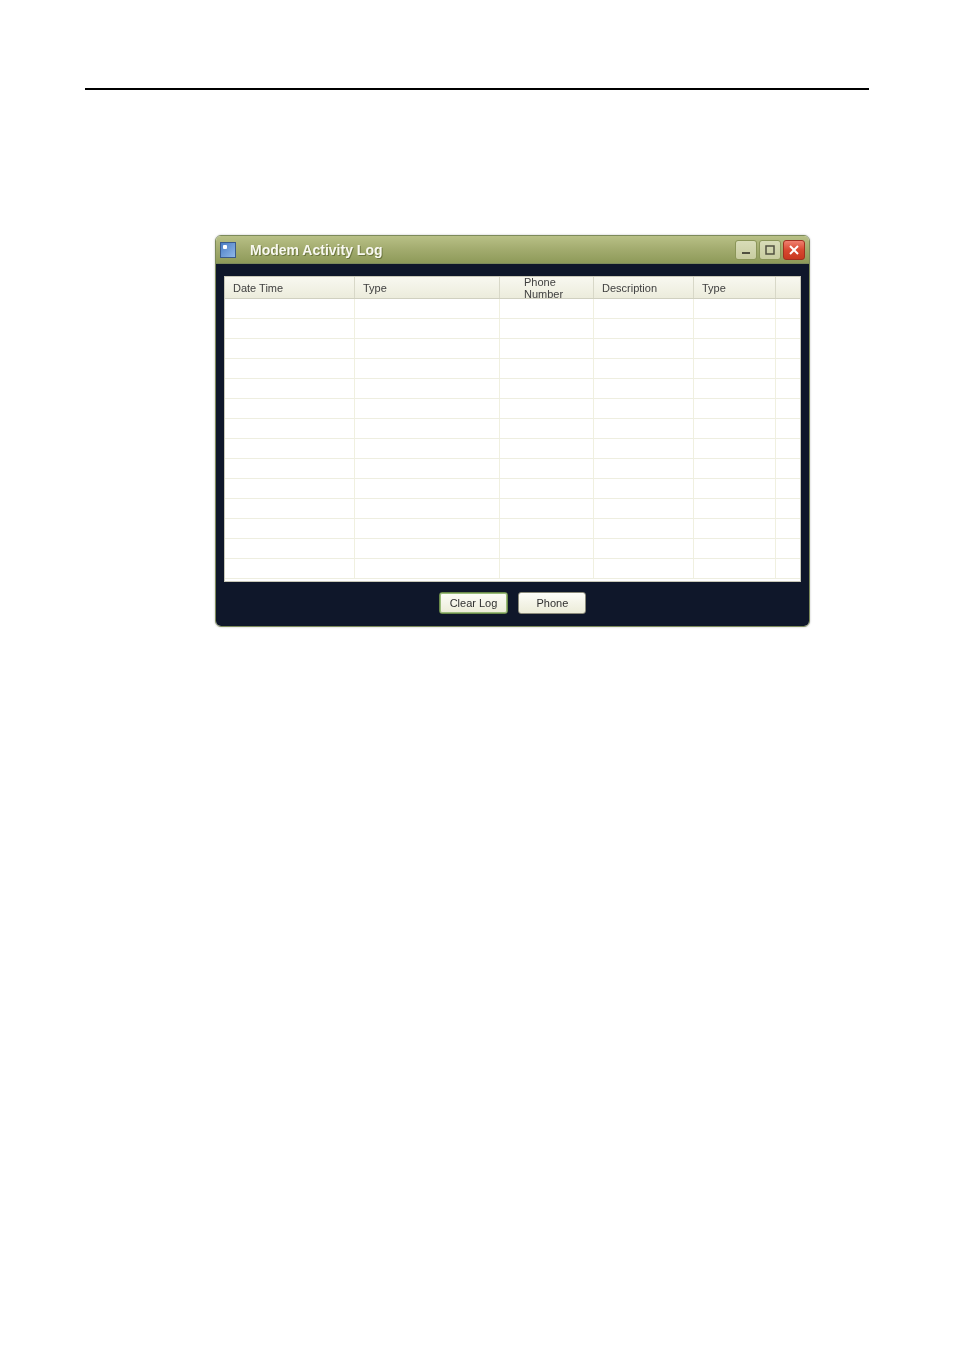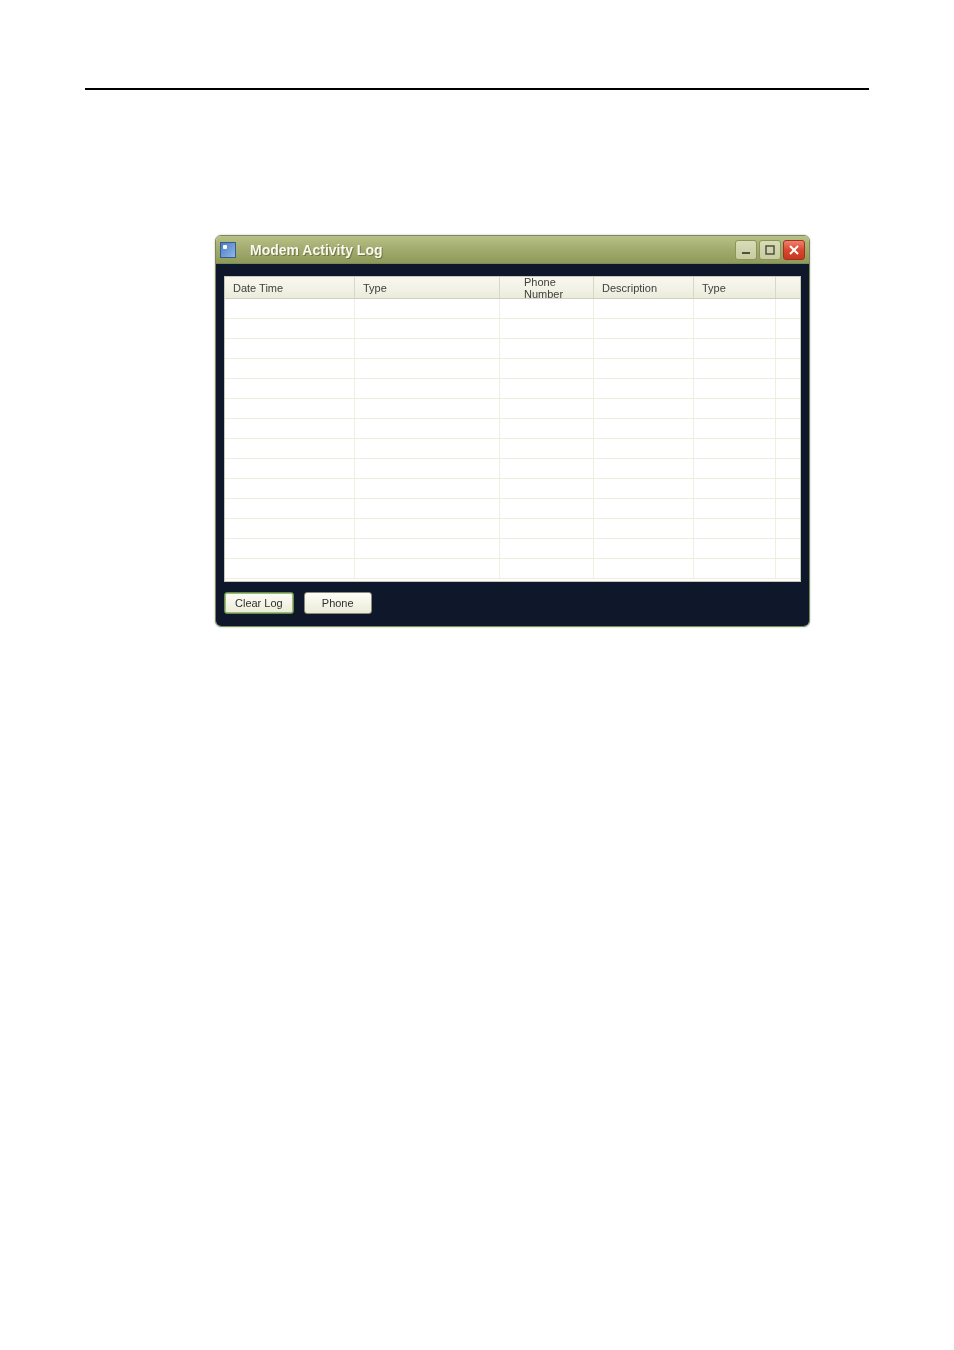--- a/index.html
+++ b/index.html
@@ -130,20 +130,21 @@
       height: 20px;
       border-bottom: 1px solid #eeeee0;
     }
     .table-cell {
       font-size: 11px;
       padding: 2px 8px;
       border-right: 1px solid #f0f0e0;
     }
     .button-row {
       display: flex;
+      justify-content: center;
       gap: 10px;
       padding-top: 10px;
       padding-bottom: 4px;
     }
     .btn {
       min-width: 68px;
       height: 22px;
       font-size: 11px;
       background: linear-gradient(to bottom, #fdfdf8 0%, #f4f4e8 50%, #ececd8 100%);
       border: 1px solid #8a8a7a;

